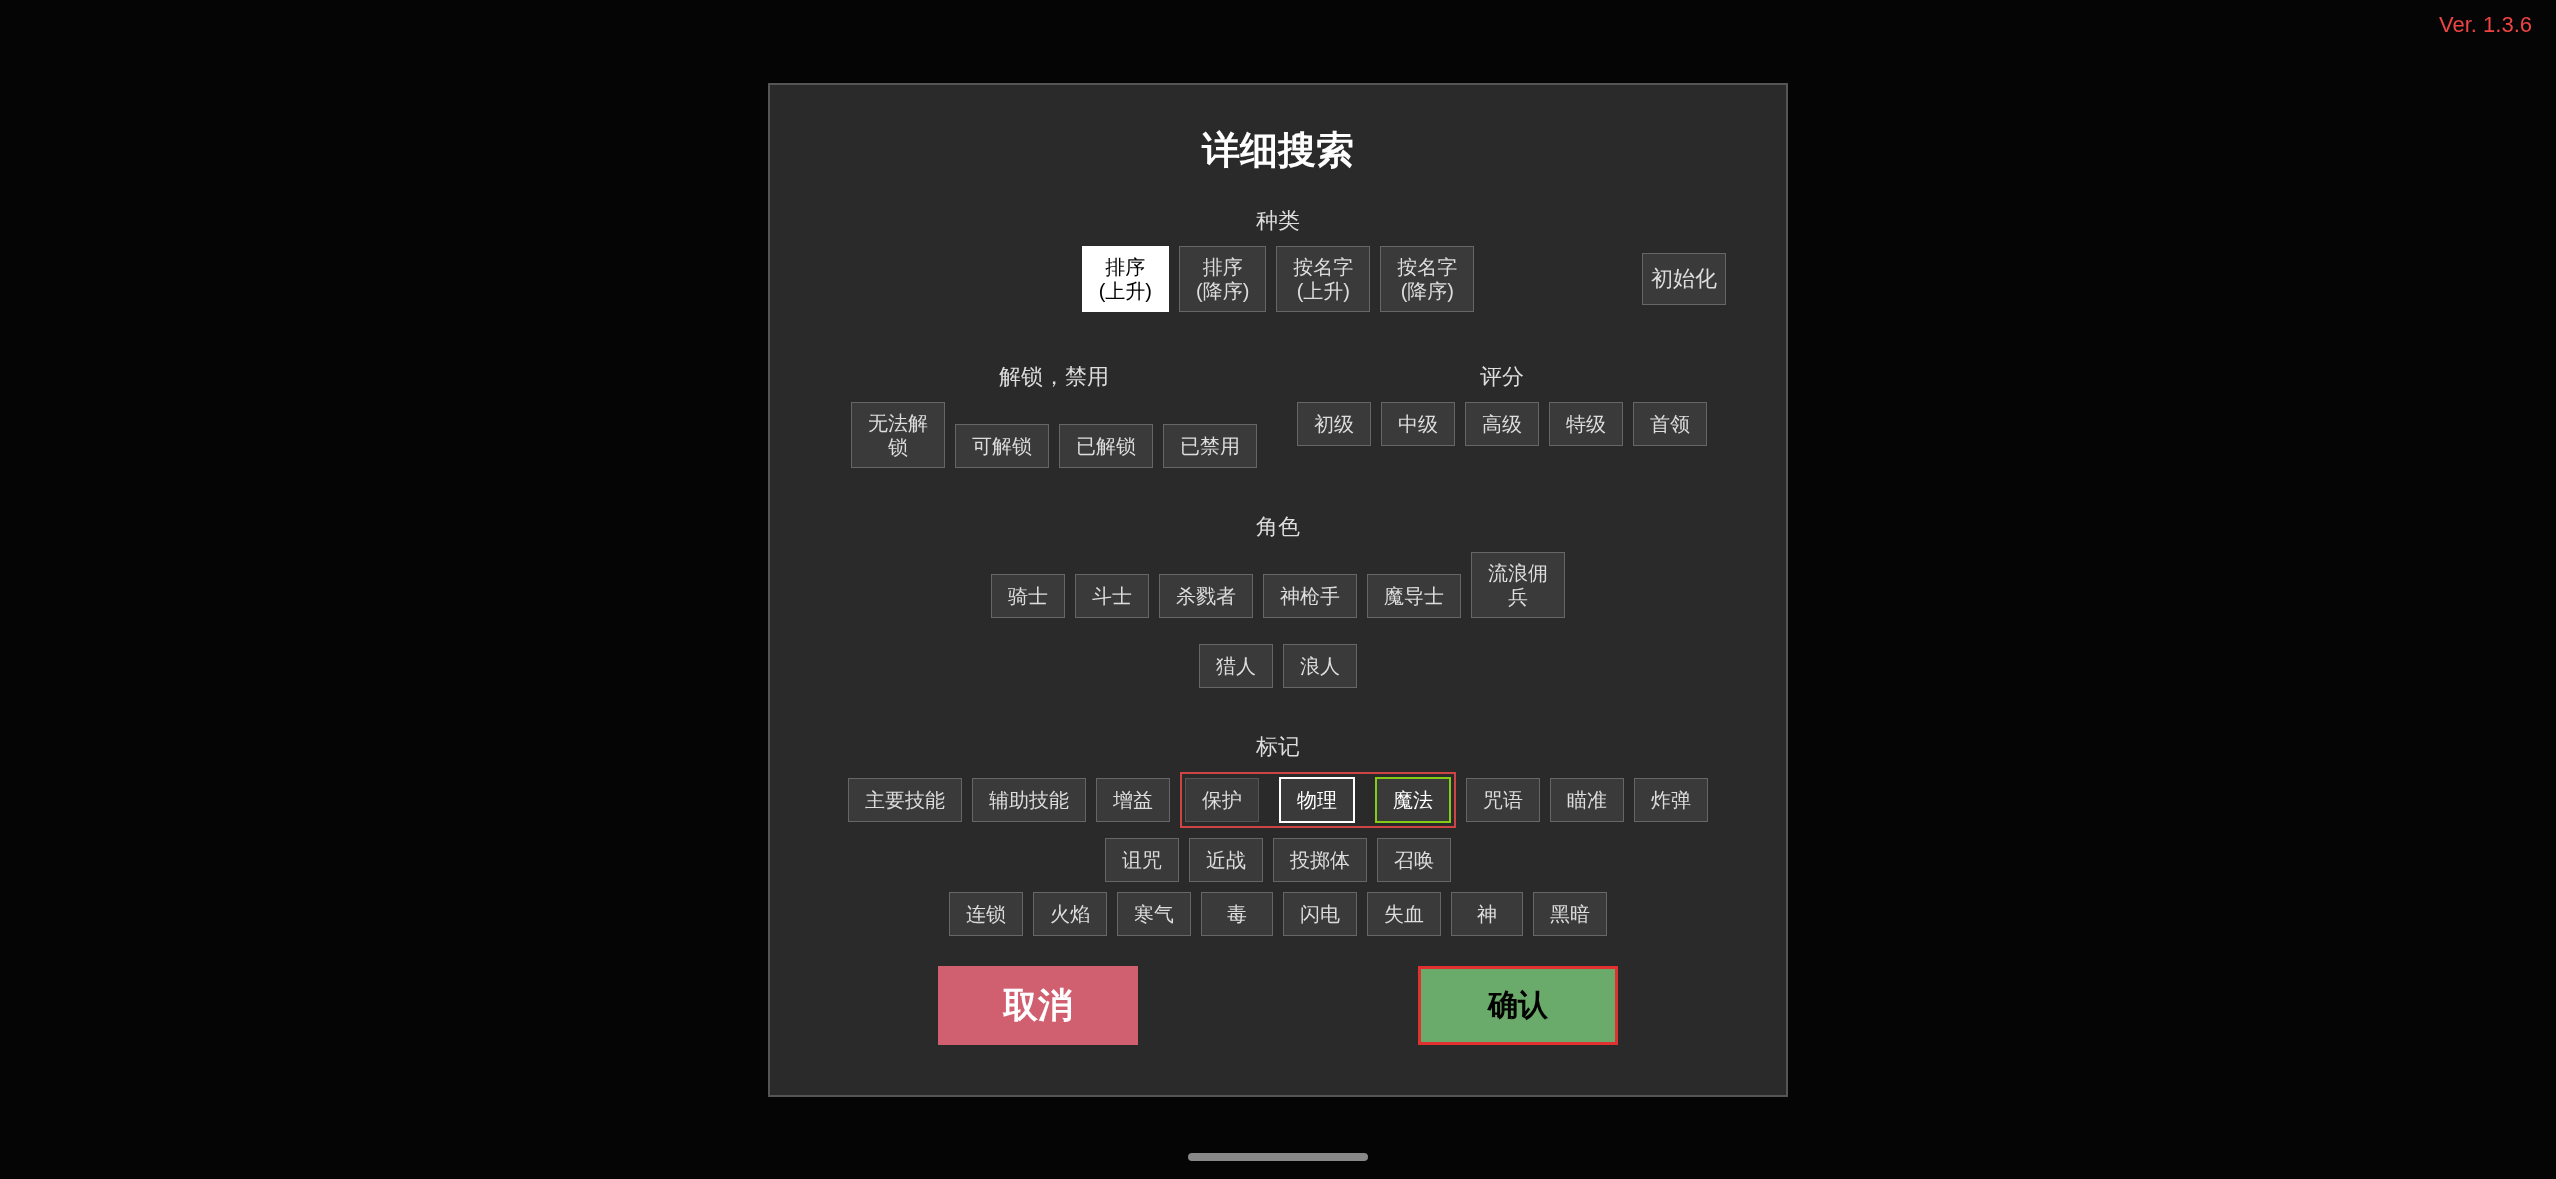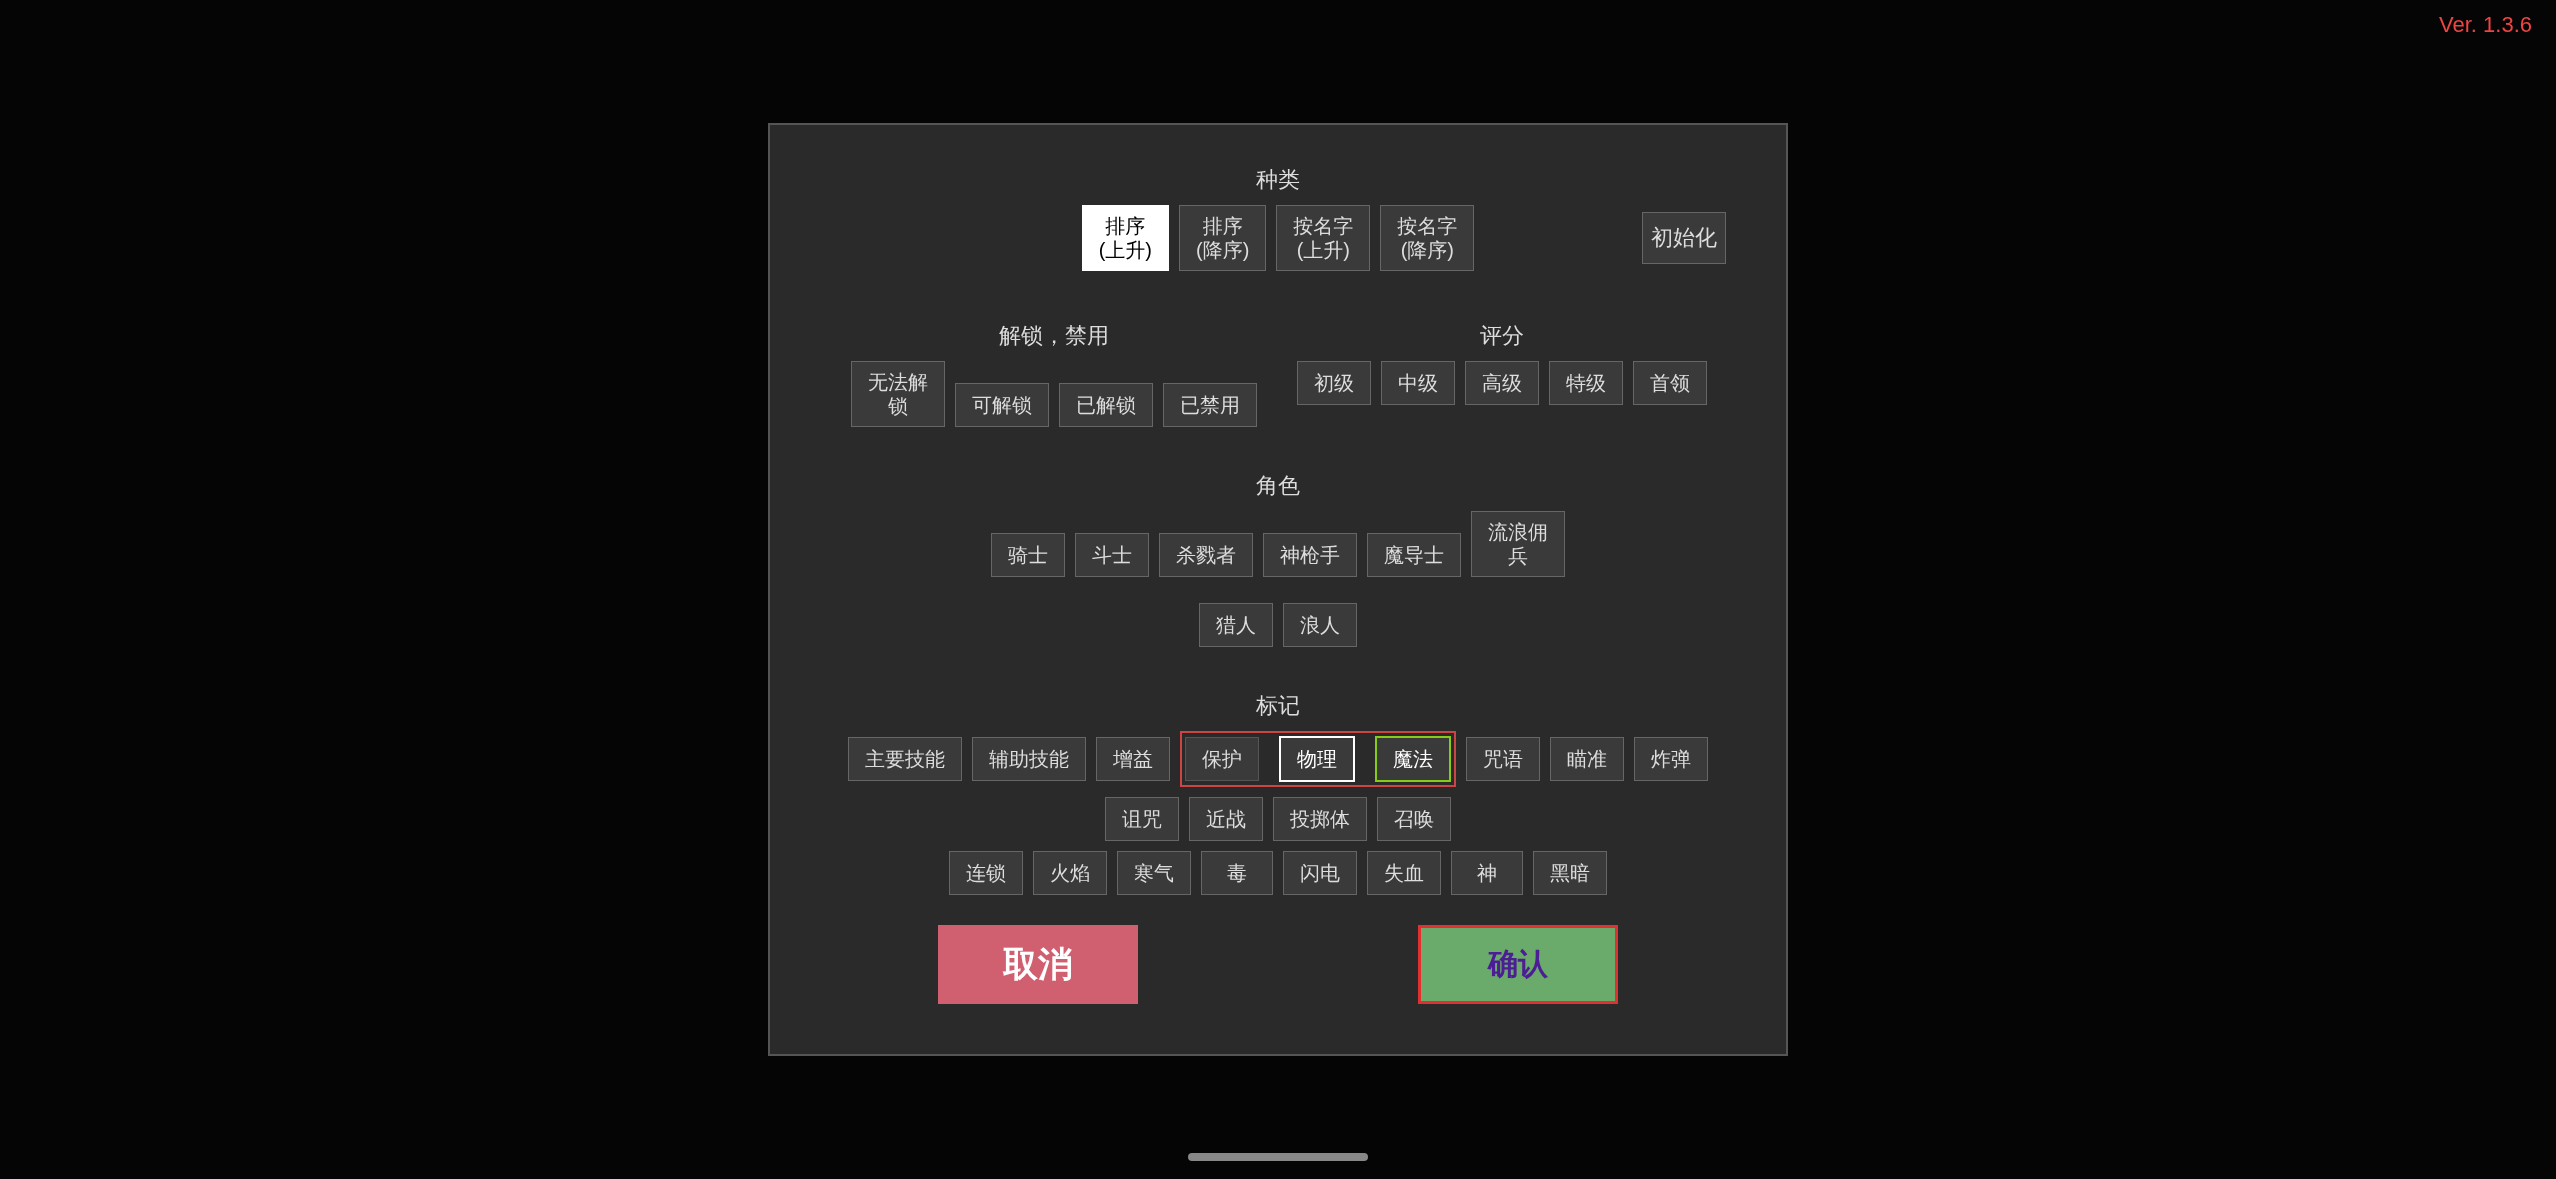--- a/index.html
+++ b/index.html
@@ -128,21 +128,21 @@
       font-size: 35px;
       font-weight: bold;
       padding: 16px 60px;
       cursor: pointer;
       font-family: inherit;
       min-width: 200px;
     }
     .btn-confirm {
       background: #6aaa6a;
       border: 3px solid #e03030;
-      color: #4c1d95;
+      color: #000000;
       font-size: 30px;
       font-weight: bold;
       padding: 16px 60px;
       cursor: pointer;
       font-family: inherit;
       min-width: 200px;
     }
     .physical-btn {
       background: #3a3a3a;
       color: #fff;
@@ -165,20 +165,21 @@
     }
   </style>
 </head>
 <body>
 
 <div class="bg-overlay"></div>
 
 <span class="version-label">Ver. 1.3.6</span>
 
 <div class="dialog">
+  <div class="dialog-title">详细搜索</div>
 
   <div class="col-center" style="margin-bottom:20px;">
     <div class="section-label">种类</div>
     <div class="sort-row" style="position:relative; width:100%;">
       <div style="display:flex; gap:10px; justify-content:center; flex:1;">
         <button class="btn active" style="white-space:pre-line; line-height:1.2; min-width:80px;">排序
 (上升)</button>
         <button class="btn" style="white-space:pre-line; line-height:1.2; min-width:80px;">排序
 (降序)</button>
         <button class="btn" style="white-space:pre-line; line-height:1.2; min-width:80px;">按名字

